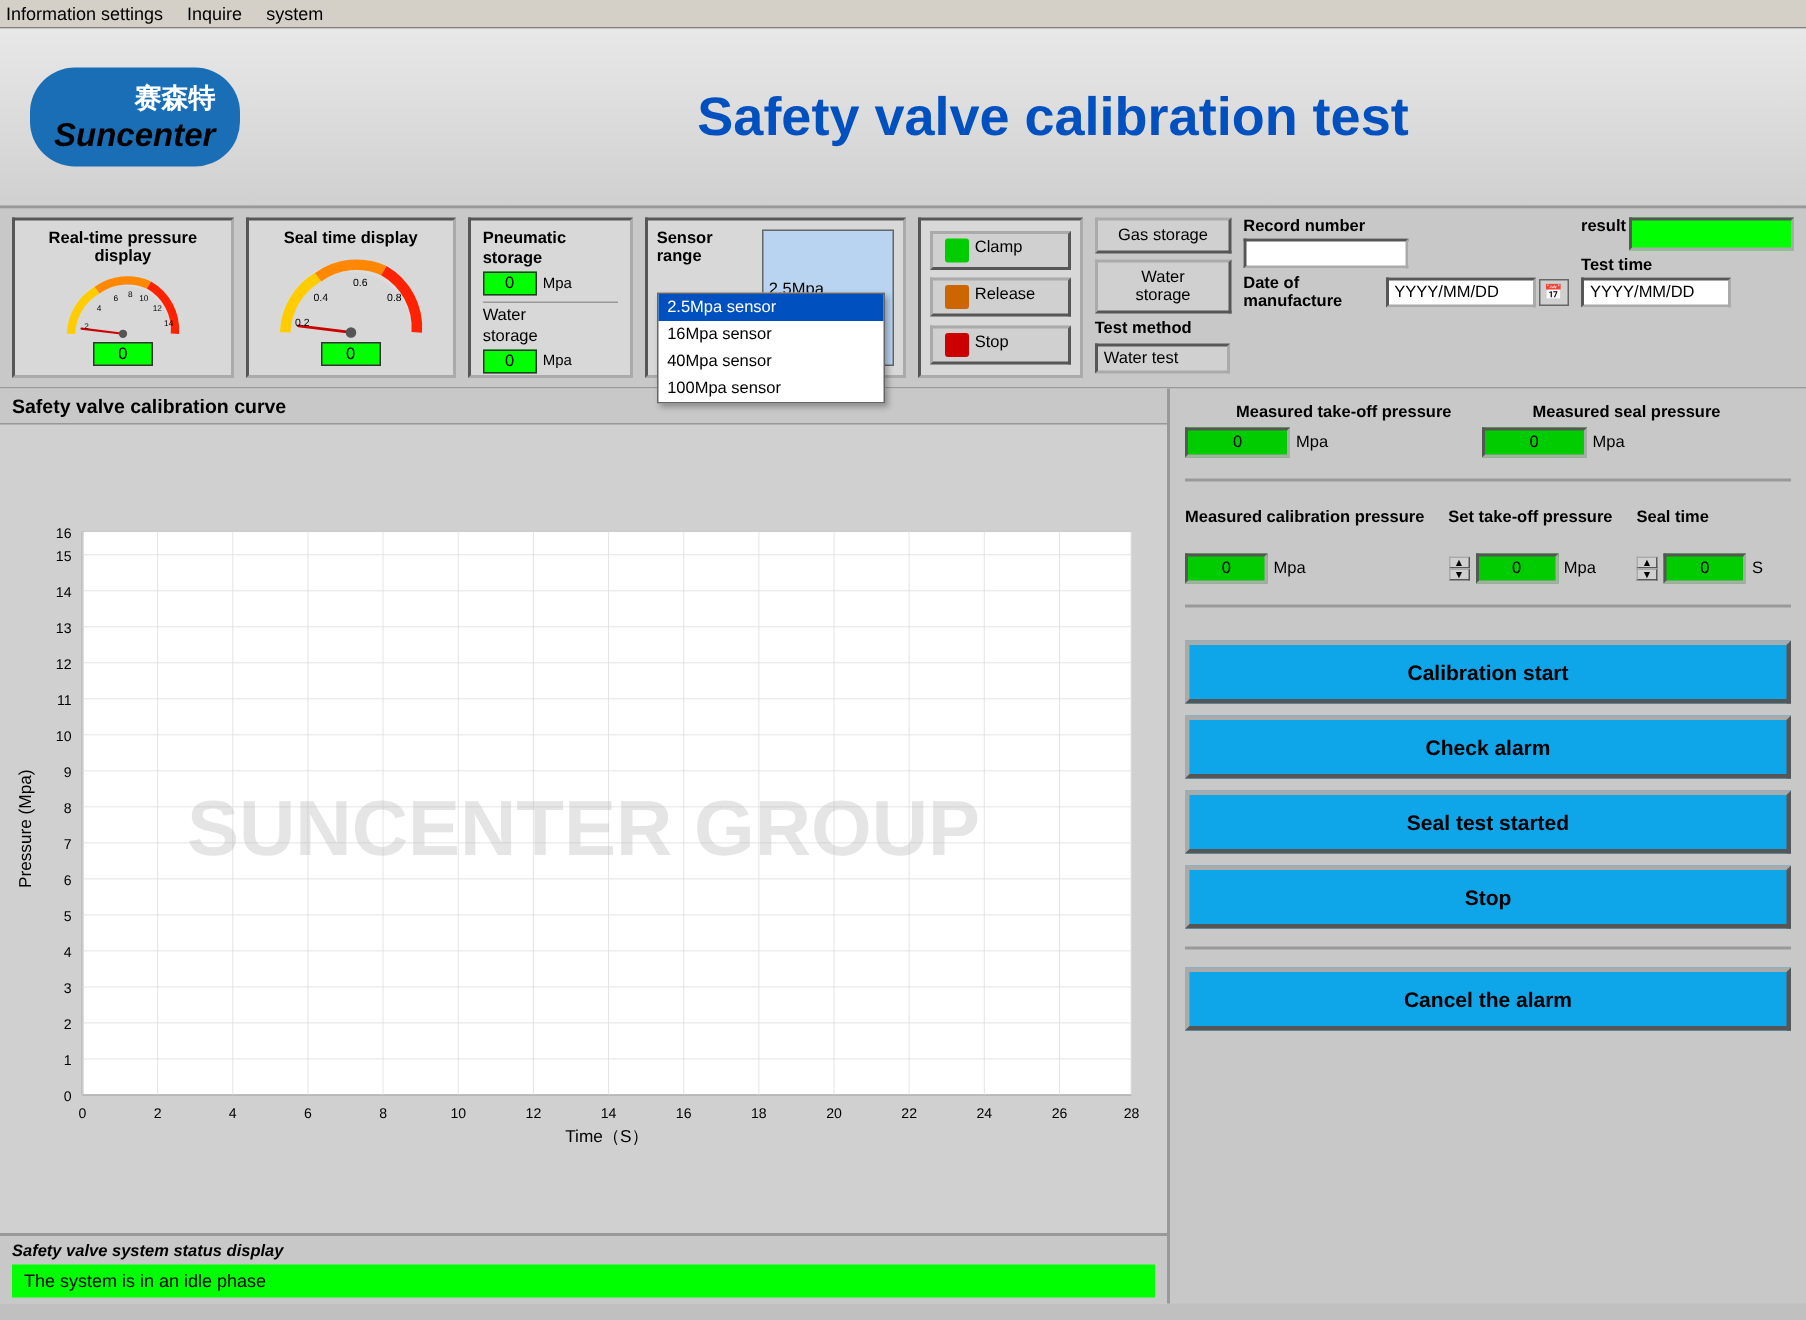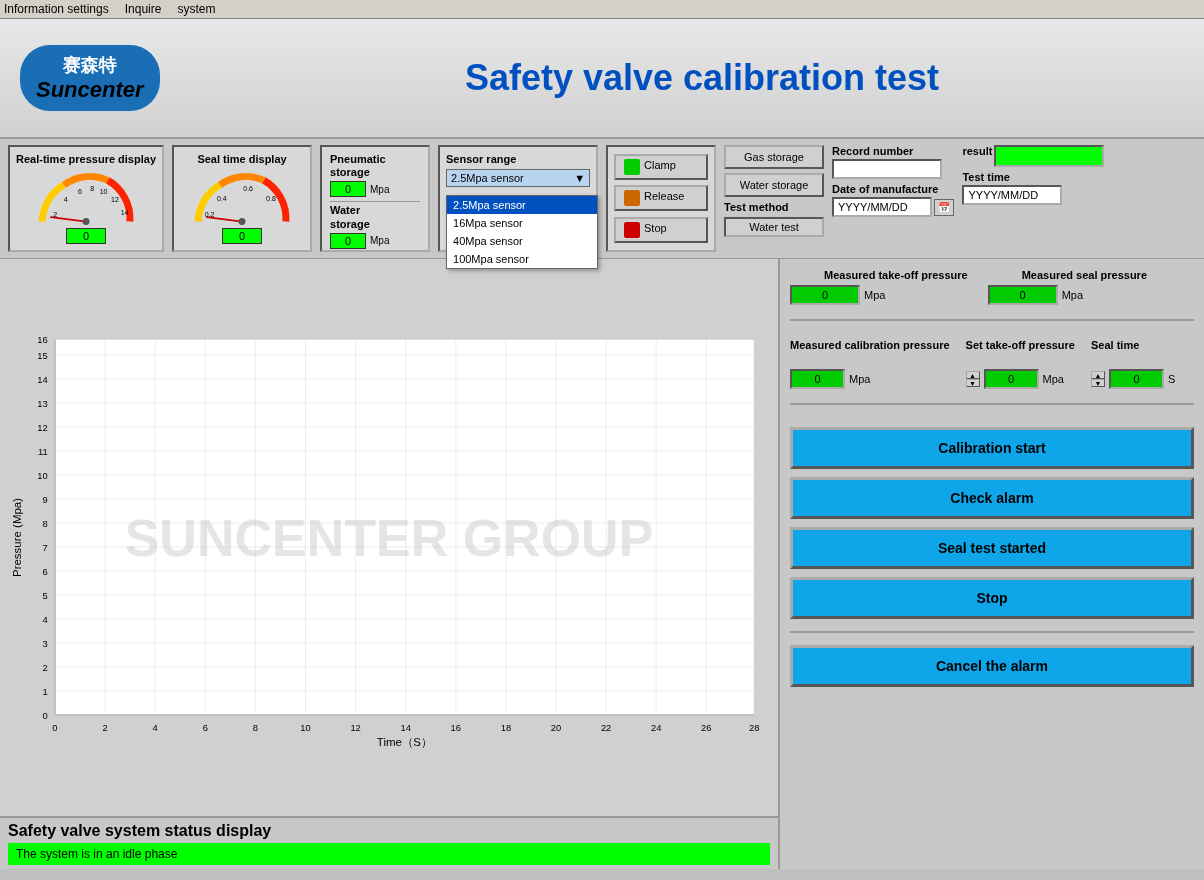--- a/index.html
+++ b/index.html
@@ -6,85 +6,85 @@
     body { font-family: Arial, sans-serif; font-size: 12px; background: #c0c0c0; width: 1204px; height: 880px; overflow: hidden; }
     
     
     .menubar { background: #d4d0c8; border-bottom: 1px solid #808080; padding: 2px 4px; display: flex; gap: 16px; font-size: 12px; }
     .menubar span { cursor: pointer; }
 
     
     .header { background: linear-gradient(180deg, #e8e8e8 0%, #d0d0d0 100%); display: flex; align-items: center; padding: 10px 20px; border-bottom: 2px solid #999; height: 120px; }
     .logo-area { flex: 0 0 200px; }
     .logo-box { background: #1a6eb5; border-radius: 30px; padding: 8px 16px; display: inline-block; }
-    .logo-chinese { color: white; font-size: 18px; font-weight: bold; display: block; text-align: center; }
+    .logo-chinese { color: white; font-size: 18px; font-weight: bold; display: block; text-align: right; }
     .logo-english { color: #000000; font-size: 22px; font-weight: bold; font-style: italic; display: block; text-align: center; }
     .title-area { flex: 1; text-align: center; }
     .title-text { color: #0050c0; font-size: 36px; font-weight: bold; }
 
     
     .controls-row { background: #c8c8c8; display: flex; align-items: stretch; padding: 6px 8px; gap: 8px; border-bottom: 1px solid #999; height: 120px; }
     
     
     .gauge-container { background: #d8d8d8; border: 2px inset #aaa; padding: 6px; display: flex; flex-direction: column; align-items: center; min-width: 140px; }
     .gauge-label { font-size: 11px; font-weight: bold; margin-bottom: 4px; text-align: center; }
     .gauge-value-box { background: #00ff00; border: 1px solid #333; padding: 1px 4px; font-size: 11px; text-align: center; min-width: 40px; margin-top: 2px; }
 
     
     .storage-panel { background: #d8d8d8; border: 2px inset #aaa; padding: 6px 8px; display: flex; flex-direction: column; justify-content: space-around; min-width: 110px; }
     .storage-row { display: flex; align-items: center; gap: 4px; margin-bottom: 2px; }
     .storage-val { background: #00ff00; border: 1px solid #333; padding: 1px 4px; font-size: 11px; text-align: center; width: 36px; }
     .mpa-text { font-size: 10px; }
 
     
-    .sensor-panel { background: #d8d8d8; border: 2px inset #aaa; padding: 6px; display: flex; flex-direction: column; gap: 4px; min-width: 160px; position: relative; }
+    .sensor-panel { background: #d8d8d8; border: 2px inset #aaa; padding: 6px; display: flex; gap: 4px; min-width: 160px; position: relative; }
     .sensor-label { font-size: 11px; font-weight: bold; }
     .sensor-select-box { background: #b8d4f0; border: 1px solid #666; padding: 2px 4px; font-size: 11px; display: flex; justify-content: space-between; align-items: center; cursor: pointer; }
     .sensor-dropdown { position: absolute; top: 48px; left: 6px; z-index: 100; background: white; border: 1px solid #666; width: 152px; box-shadow: 2px 2px 4px rgba(0,0,0,0.3); }
     .sensor-option { padding: 3px 6px; font-size: 11px; cursor: pointer; }
     .sensor-option.selected { background: #0050c0; color: white; }
 
     
     .action-panel { background: #d8d8d8; border: 2px inset #aaa; padding: 6px; display: flex; flex-direction: column; gap: 4px; justify-content: space-around; min-width: 110px; }
     .action-btn { border: 2px outset #aaa; padding: 3px 8px; font-size: 11px; cursor: pointer; display: flex; gap: 4px; background: #d0d0d0; }
     .indicator-green { width: 16px; height: 16px; background: #00cc00; border-radius: 2px; }
     .indicator-orange { width: 16px; height: 16px; background: #cc6600; border-radius: 2px; }
     .indicator-red { width: 16px; height: 16px; background: #cc0000; border-radius: 2px; }
     .gw-btn { background: #d0d0d0; border: 2px outset #aaa; padding: 4px 12px; font-size: 11px; cursor: pointer; min-width: 90px; text-align: center; }
 
     .record-panel { display: flex; flex-direction: column; gap: 2px; }
     .record-label { font-size: 11px; font-weight: bold; }
     .record-input { border: 2px inset #aaa; background: white; padding: 2px 4px; font-size: 11px; width: 110px; }
 
-    .date-panel { display: flex; flex-direction: column; gap: 2px; }
+    .date-panel { display: flex; flex-direction: row; gap: 2px; }
     .date-label { font-size: 11px; font-weight: bold; }
     .date-input-row { display: flex; align-items: center; gap: 2px; }
     .date-input { border: 2px inset #aaa; background: white; padding: 2px 4px; font-size: 11px; width: 100px; }
     .cal-btn { border: 1px solid #666; background: #d0d0d0; padding: 2px 3px; font-size: 10px; cursor: pointer; }
 
     .result-panel { display: flex; flex-direction: row; gap: 2px; }
     .result-label { font-size: 11px; font-weight: bold; }
     .result-val { background: #00ff00; border: 2px inset #aaa; padding: 2px 4px; font-size: 11px; min-width: 110px; height: 22px; }
-    .test-method-val { background: #d0d0d0; border: 2px inset #aaa; padding: 2px 4px; font-size: 11px; width: 100px; text-align: center; }
+    .test-method-val { background: #d0d0d0; border: 2px inset #aaa; padding: 2px 4px; font-size: 11px; width: 90px; }
 
     .test-time-panel { display: flex; flex-direction: column; gap: 2px; }
     .test-time-label { font-size: 11px; font-weight: bold; }
     .test-time-val { border: 2px inset #aaa; background: white; padding: 2px 4px; font-size: 11px; width: 100px; }
 
     
     .main-content { display: flex; height: calc(880px - 240px - 30px); }
 
     
     .chart-area { flex: 0 0 780px; background: #d0d0d0; border-right: 2px solid #999; display: flex; flex-direction: column; }
     .chart-title { font-size: 13px; font-weight: bold; padding: 4px 8px; background: #c8c8c8; border-bottom: 1px solid #999; }
     .chart-wrapper { flex: 1; padding: 8px; }
     .chart-svg { width: 100%; height: 100%; }
 
     .status-bar { background: #c8c8c8; border-top: 2px solid #999; padding: 4px 8px; }
-    .status-title { font-size: 16px; font-weight: bold; margin-bottom: 3px; }
+    .status-title { font-size: 11px; font-weight: bold; margin-bottom: 3px; font-style: italic; }
     .status-value { background: #00ff00; padding: 4px 8px; font-size: 12px; display: block; }
 
     
     .right-panel { flex: 1; background: #c8c8c8; display: flex; flex-direction: column; padding: 10px; gap: 10px; overflow-y: auto; }
     
     .measurements-section { display: flex; gap: 20px; flex-wrap: wrap; }
     .measurement-group { display: flex; flex-direction: column; gap: 4px; }
     .measurement-label { font-size: 11px; font-weight: bold; padding-left: 34px; }
     .measurement-row { display: flex; align-items: center; gap: 4px; }
     .measurement-input { background: #00cc00; border: 2px inset #aaa; padding: 2px 4px; font-size: 11px; width: 70px; text-align: center; color: black; }
@@ -180,21 +180,21 @@
       <div style="font-size:11px; font-weight:bold; line-height:1.2;">
         <span>Pneumatic<br>storage</span>
       </div>
     </div>
     <div class="storage-row">
       <div class="storage-val">0</div>
       <span class="mpa-text">Mpa</span>
     </div>
     <div style="border-top:1px solid #999; margin: 2px 0;"></div>
     <div class="storage-row">
-      <div style="font-size:11px; font-weight:bold; line-height:1.2;">
+      <div style="font-size:11px; font-weight:normal; line-height:1.2;">
         <span>Water<br>storage</span>
       </div>
     </div>
     <div class="storage-row">
       <div class="storage-val">0</div>
       <span class="mpa-text">Mpa</span>
     </div>
   </div>
 
   <div class="sensor-panel" style="position:relative;">
@@ -258,20 +258,21 @@
     <div class="test-time-panel">
       <div class="test-time-label">Test time</div>
       <input class="test-time-val" type="text" value="YYYY/MM/DD" style="">
     </div>
   </div>
 </div>
 
 <div class="main-content">
 
   <div class="chart-area">
+    <div class="chart-title">Safety valve calibration curve</div>
     <div class="chart-wrapper" style="position:relative;">
       <div class="watermark">SUNCENTER GROUP</div>
       <svg class="chart-svg" viewBox="0 0 730 400">
 
         <text x="12" y="200" font-size="11" text-anchor="middle" transform="rotate(-90,12,200)">Pressure (Mpa)</text>
 
         <rect x="45" y="10" width="670" height="360" fill="white" stroke="#ccc"></rect>
 
         <line x1="45" y1="10" x2="45" y2="370" stroke="#999" stroke-width="1"></line>
         <line x1="45" y1="370" x2="715" y2="370" stroke="#999" stroke-width="1"></line>

